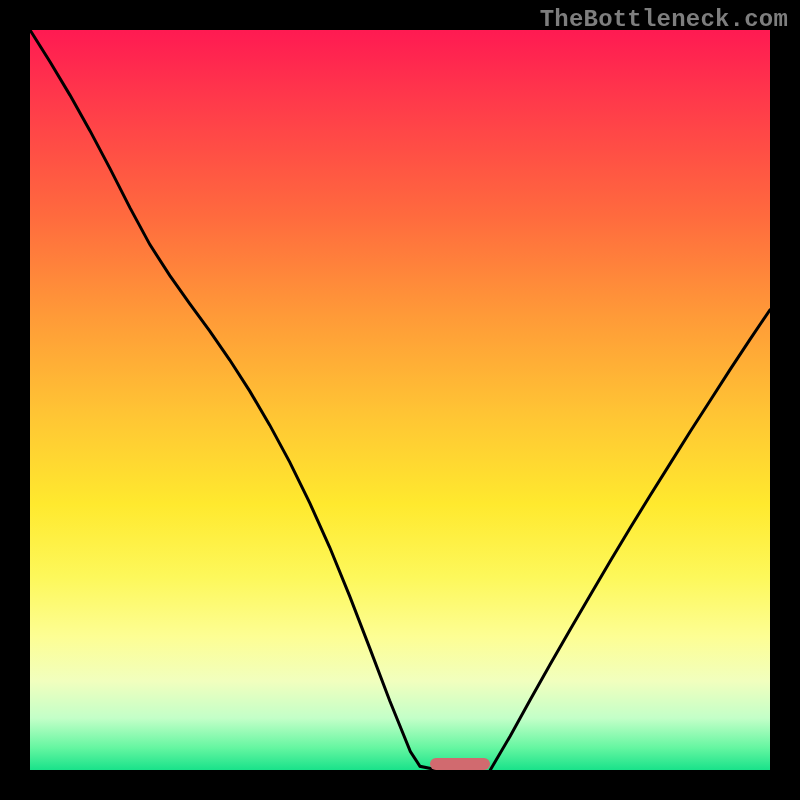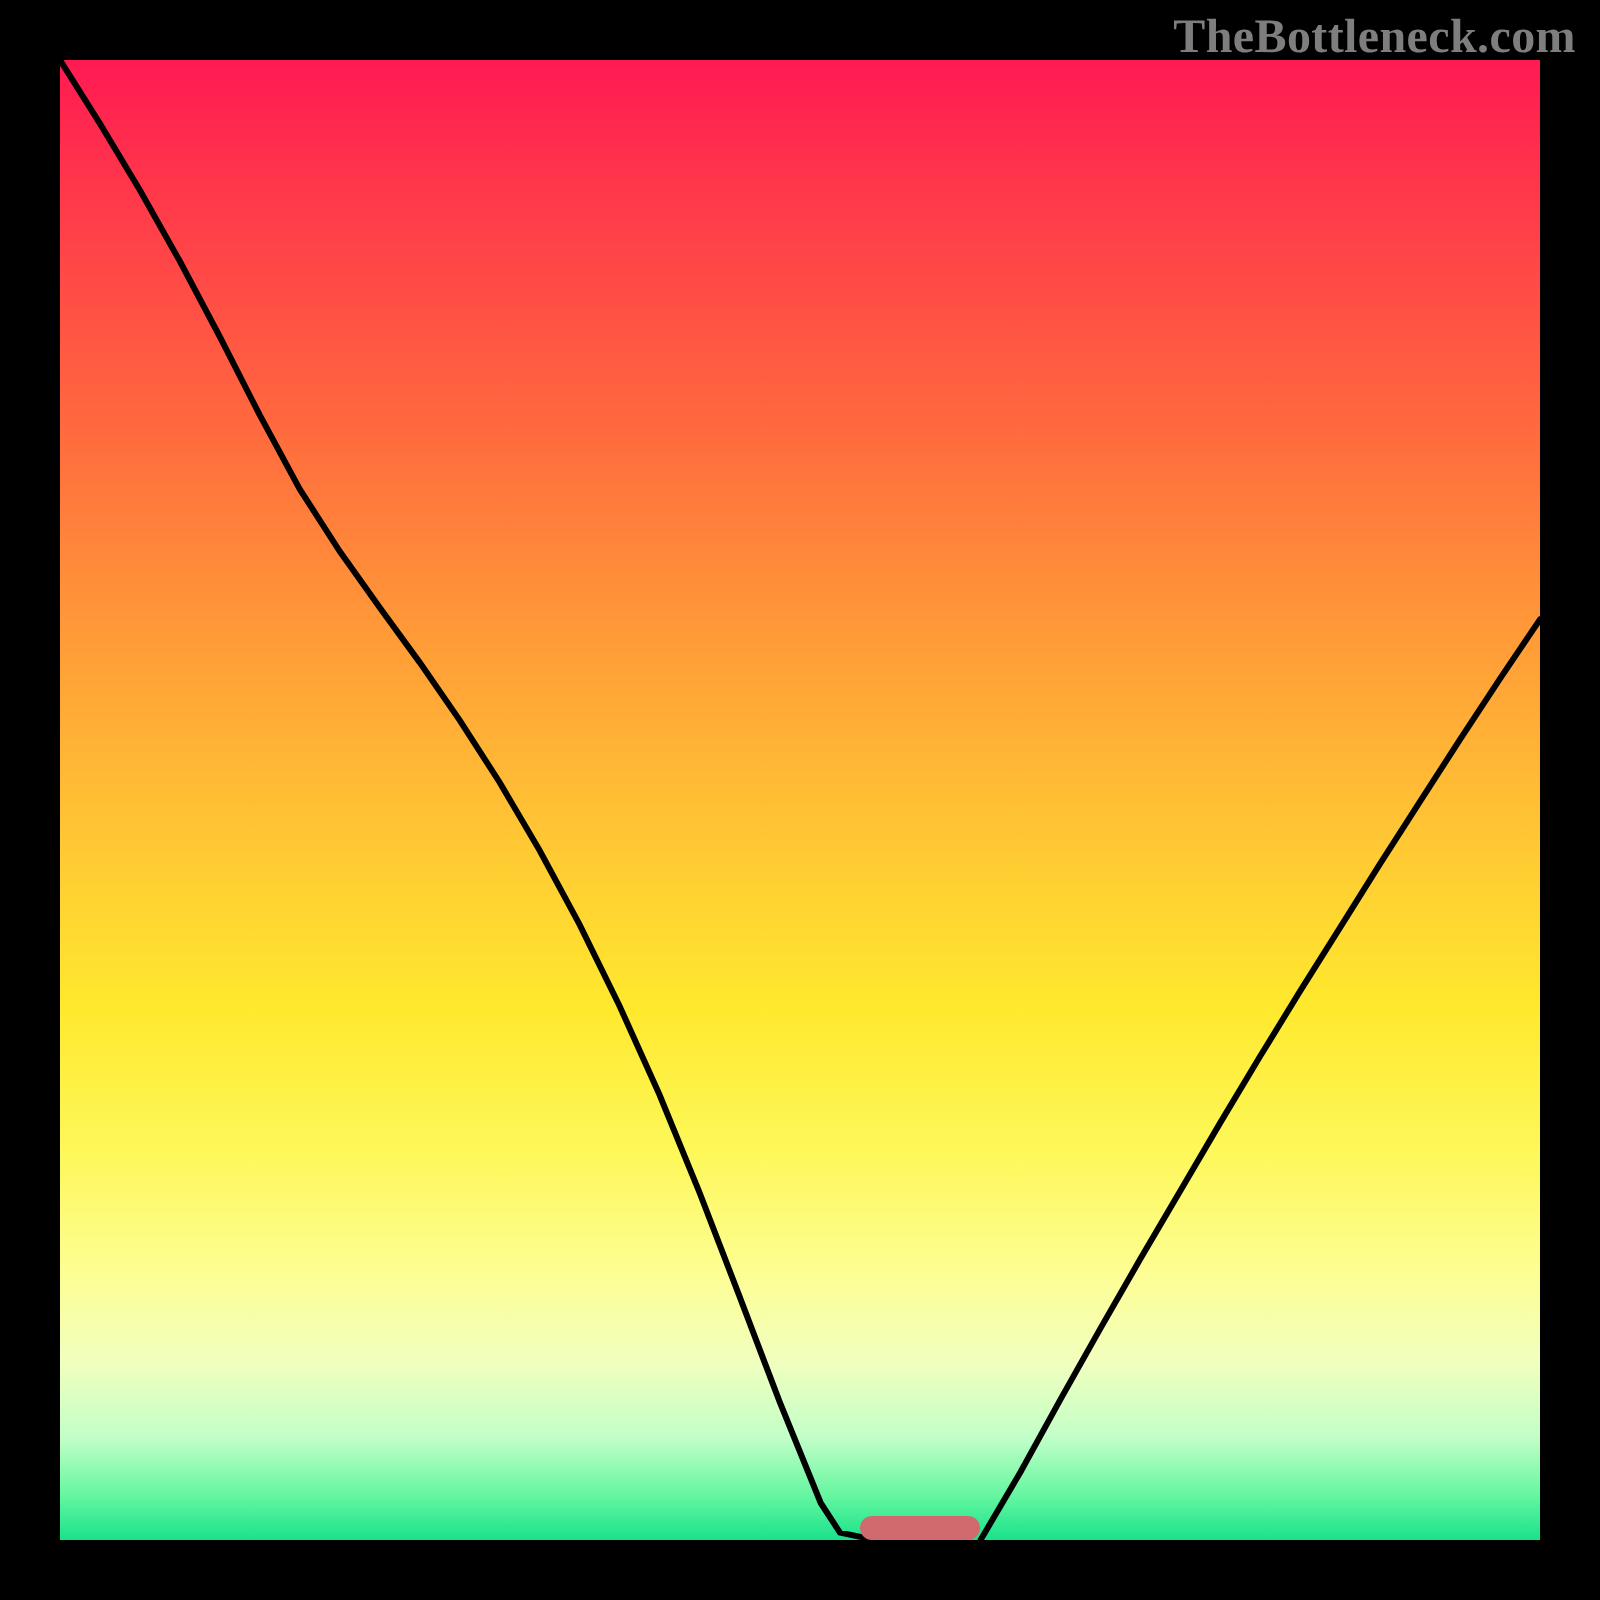--- a/index.html
+++ b/index.html
@@ -7,21 +7,21 @@
   .container {
     position: relative;
     width: 800px;
     height: 800px;
     background: #000;
   }
   .watermark {
     position: absolute;
     top: 6px;
     right: 12px;
-    font-family: Liberation Serif, serif;
+    font-family: Liberation Mono, monospace;
     font-size: 24px;
     font-weight: bold;
     color: #7e7e7e;
     letter-spacing: 0.2px;
   }
   .plot {
     position: absolute;
     left: 30px;
     top: 30px;
     width: 740px;

